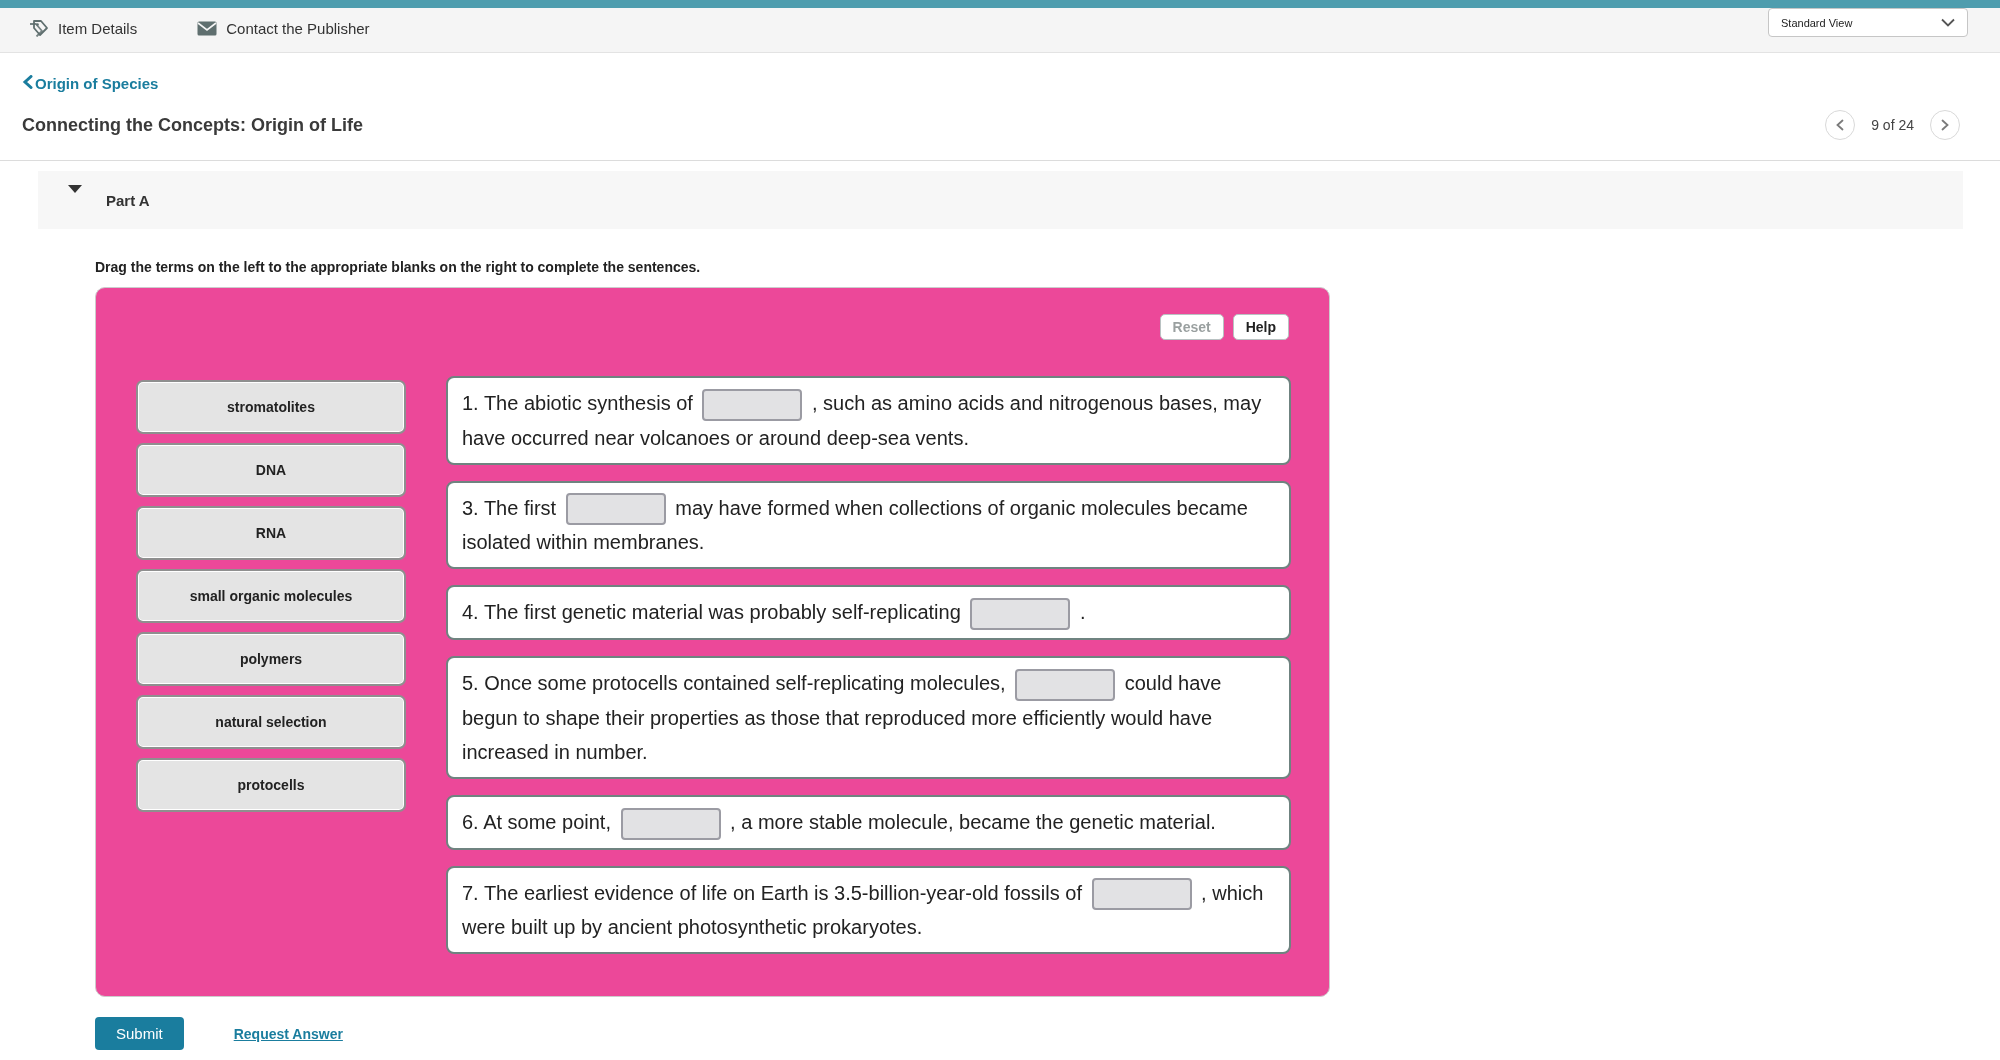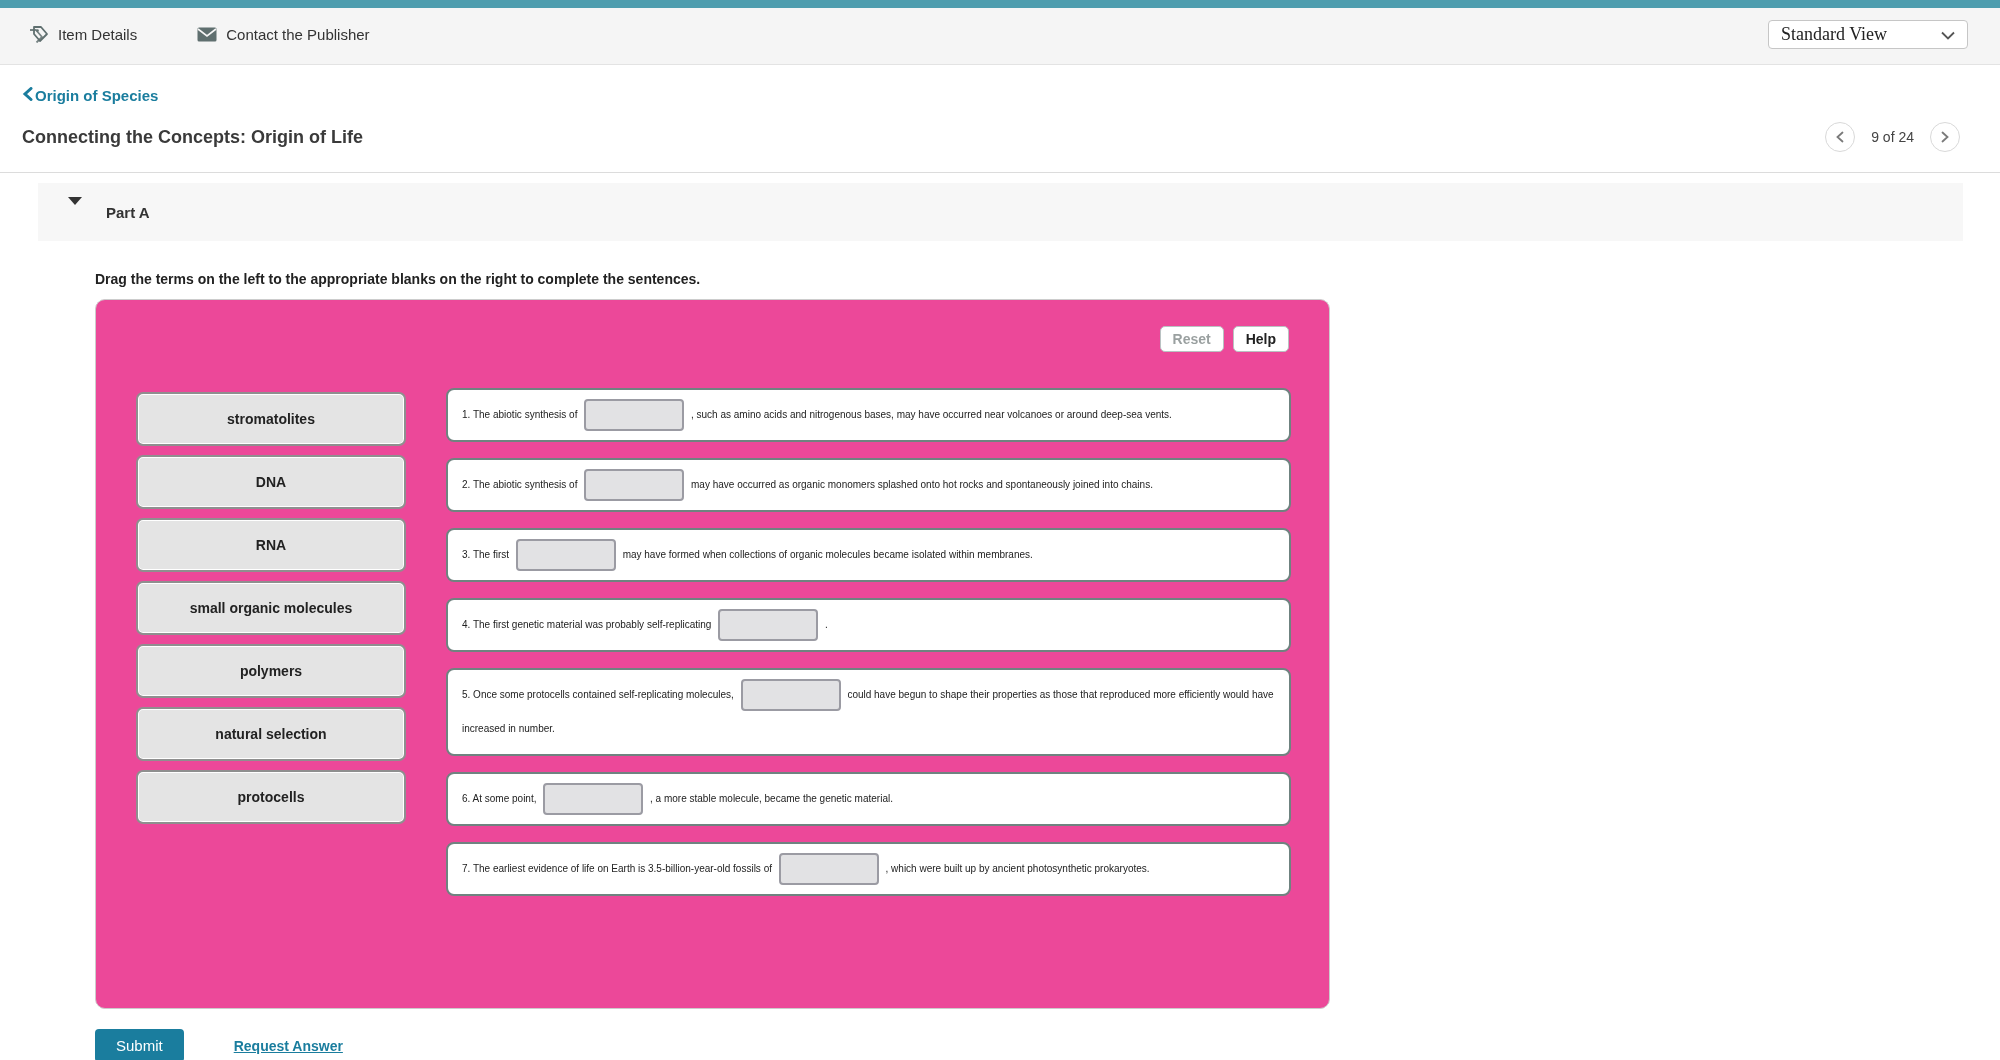--- a/index.html
+++ b/index.html
@@ -3,32 +3,32 @@
 <meta charset="utf-8">
 <style>
   * { box-sizing: border-box; margin: 0; padding: 0; }
   html, body { width: 2000px; height: 1060px; background: #ffffff;
     font-family: "Liberation Sans", sans-serif; color: #333; }
 
   
   .top-strip { height: 8px; background: #4E9DAE; }
 
   
-  .toolbar { height: 57px; background: #f5f5f5; border-bottom: 1px solid #e3e3e3;
-    display: flex; align-items: center; padding: 0 32px 4px 26px; }
+  .toolbar { height: 45px; background: #f5f5f5; border-bottom: 1px solid #e3e3e3;
+    display: flex; padding: 0 32px 4px 26px; }
   .tool-btn { display: flex; align-items: center; gap: 9px; font-size: 15px;
     color: #333; cursor: pointer; background: none; border: none;
     font-family: inherit; }
   .tool-btn + .tool-btn { margin-left: 60px; }
   .tool-icon svg { display: block; }
   .toolbar-spacer { flex: 1; }
   .view-select { width: 200px; height: 29px; background: #fff;
     border: 1px solid #c6c6c6; border-radius: 4px; display: flex;
     align-items: center; justify-content: space-between; padding: 0 12px;
-    font-size: 18px; color: #222; cursor: pointer; font-family: Liberation Serif, serif; }
+    font-size: 11px; color: #222; cursor: pointer; }
 
   
   .header-wrap { border-bottom: 1px solid #dcdcdc; padding: 22px 40px 20px 22px; }
   .breadcrumb { display: inline-flex; align-items: center; color: #1A7D9E;
     font-size: 15px; font-weight: bold; cursor: pointer; text-decoration: none; }
   .breadcrumb svg { margin-right: 1px; }
   .title-row { display: flex; align-items: center; justify-content: space-between;
     margin-top: 17px; }
   .page-title { font-size: 18px; font-weight: bold; color: #3a3a3a; }
   .pager { display: flex; align-items: center; gap: 16px; justify-content: center; }
@@ -65,21 +65,21 @@
     display: flex; flex-direction: column; gap: 9px; }
   .term-chip { height: 54px; background: #e4e4e4; border: 2px solid #8f8f8f;
     border-radius: 7px; display: flex; align-items: center; justify-content: center;
     font-size: 14px; font-weight: bold; color: #222; cursor: grab;
     box-shadow: 0 0 0 1px #ffffff inset; }
 
   
   .sentence-col { position: absolute; left: 350px; top: 88px; width: 845px;
     display: flex; flex-direction: column; gap: 16px; }
   .sentence { border: 2px solid #6f8380; border-radius: 8px; padding: 8px 14px;
-    font-size: 10px; line-height: 34px; color: #222; background: #fff; }
+    font-size: 20px; line-height: 34px; color: #222; background: #fff; }
   .blank { display: inline-block; width: 100px; height: 32px;
     background: #e2e2e4; border: 2px solid #9b9ba3; border-radius: 4px;
     vertical-align: middle; margin: 0 4px; cursor: pointer; }
 
   
   .footer-row { margin: 20px 0 0 95px; display: flex; align-items: center;
     gap: 50px; }
   .submit-btn { background: #1A7D9E; color: #fff; border: none;
     font-family: inherit; font-size: 15px; padding: 8px 21px;
     border-radius: 4px; cursor: pointer; }
@@ -178,21 +178,20 @@
 
       <div class="term-chip">natural selection</div>
 
       <div class="term-chip">protocells</div>
     </div>
 
   <div class="sentence-col">
 
       <div class="sentence"><span>1. The abiotic synthesis of</span> <span class="blank"></span> <span>, such as amino acids and nitrogenous bases, may have occurred near volcanoes or around deep-sea vents.</span></div>
 
-      <div class="sentence"><span>2. The abiotic synthesis of</span> <span class="blank"></span> <span>may have occurred as organic monomers splashed onto hot rocks and spontaneously joined into chains.</span></div>
 
       <div class="sentence"><span>3. The first</span> <span class="blank"></span> <span>may have formed when collections of organic molecules became isolated within membranes.</span></div>
 
       <div class="sentence"><span>4. The first genetic material was probably self-replicating</span> <span class="blank"></span> <span>.</span></div>
 
       <div class="sentence"><span>5. Once some protocells contained self-replicating molecules,</span> <span class="blank"></span> <span>could have begun to shape their properties as those that reproduced more efficiently would have increased in number.</span></div>
 
       <div class="sentence"><span>6. At some point,</span> <span class="blank"></span> <span>, a more stable molecule, became the genetic material.</span></div>
 
       <div class="sentence"><span>7. The earliest evidence of life on Earth is 3.5-billion-year-old fossils of</span> <span class="blank"></span> <span>, which were built up by ancient photosynthetic prokaryotes.</span></div>

